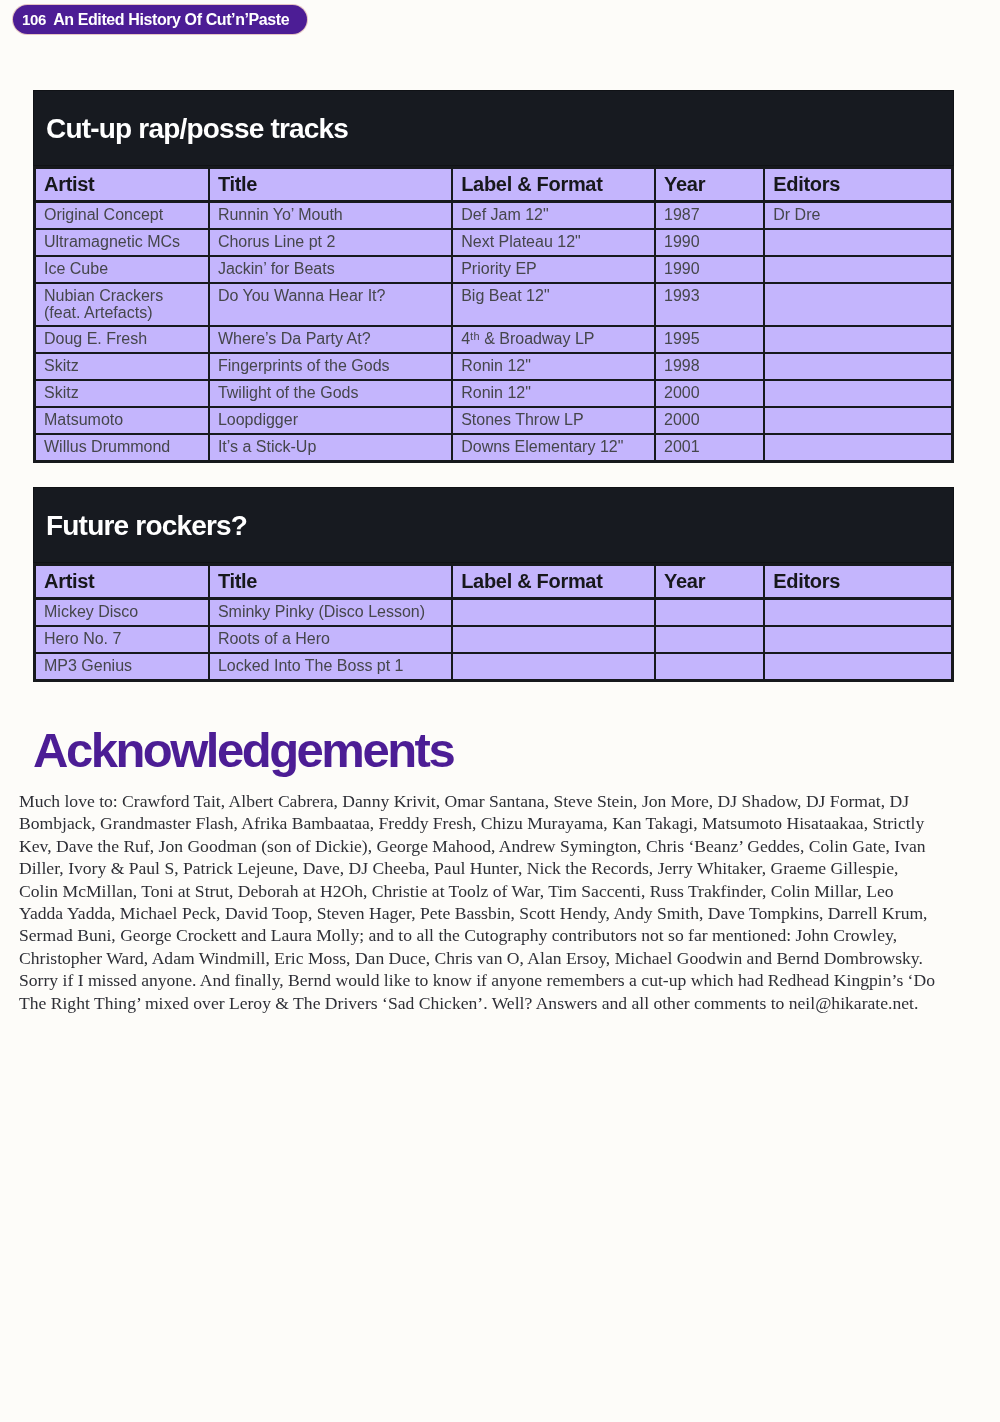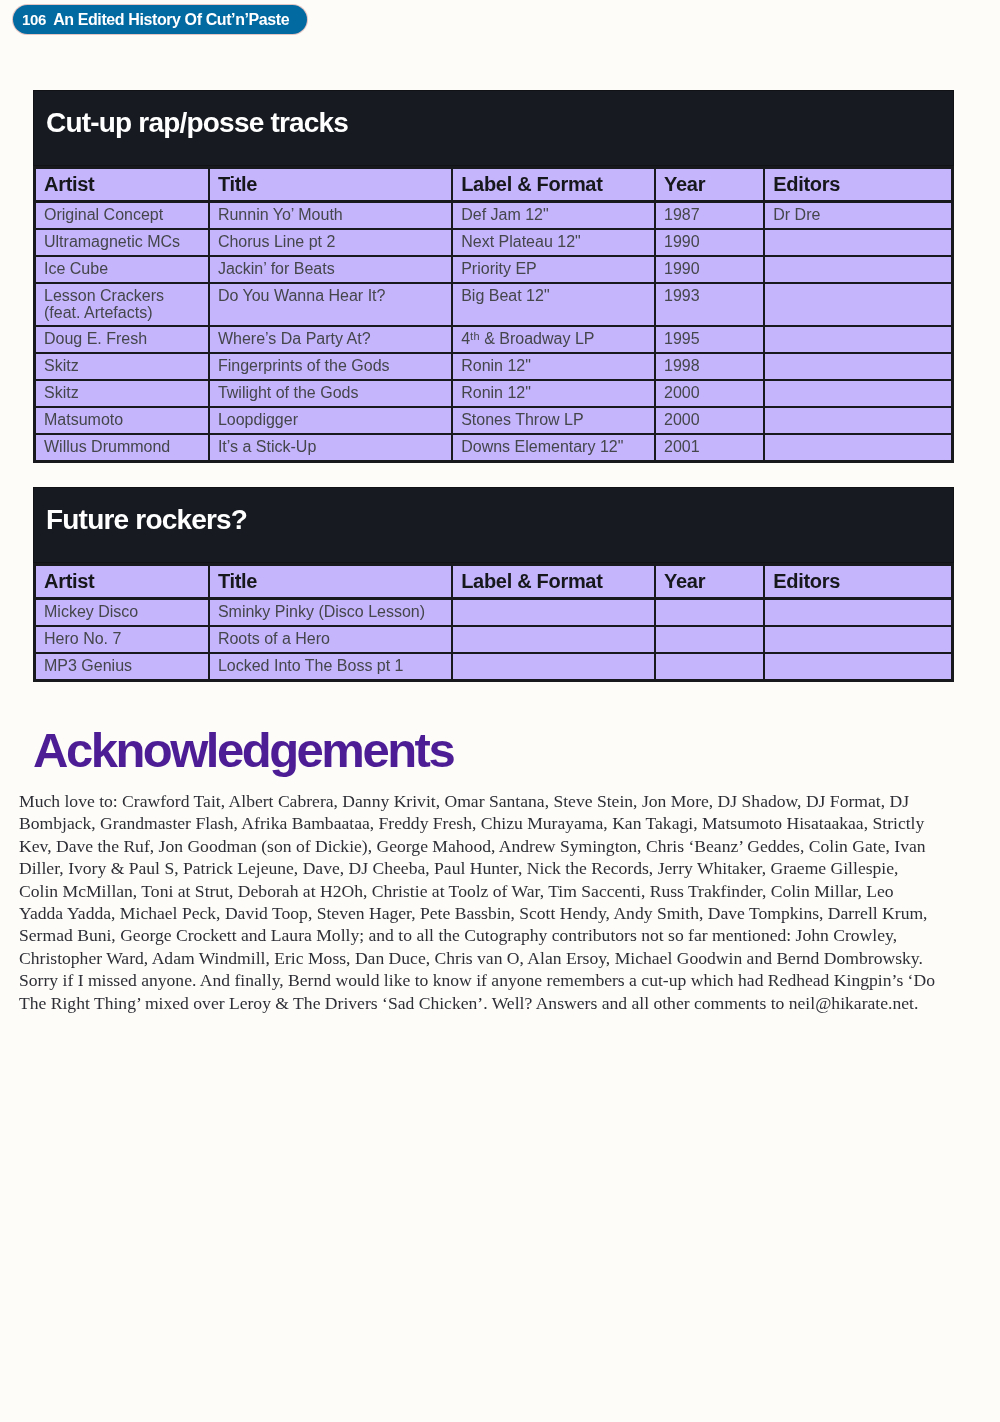--- a/index.html
+++ b/index.html
@@ -6,36 +6,36 @@
   .page{
     position:relative;
     width:1000px;height:1422px;
     background:#fdfcf9;
     font-family:"Liberation Sans","DejaVu Sans",sans-serif;
     overflow:hidden;
   }
   
   .badge{
     position:absolute;left:13px;top:5px;height:29px;
-    background:#0369a1;border-radius:15px;
+    background:#4c1d95;border-radius:15px;
     display:flex;align-items:center;gap:7px;
     padding:0 18px 0 9px;color:#ffffff;
     box-shadow:0 0 0 1px rgba(160,30,30,.25);
   }
   .badge-num{font-size:15px;font-weight:600;letter-spacing:-0.3px;}
   .badge-title{font-size:16px;font-weight:800;letter-spacing:-0.4px;}
 
   
   .table-block{position:absolute;left:33px;width:921px;}
   .block-titlebar{
     background:#171a20;height:76px;color:#fff;
     border:1px solid #101216;box-sizing:border-box;
   }
   .block-titlebar h2{
-    margin:0;padding:16px 0 0 12px;
+    margin:0;padding:22px 0 0 12px;
     font-size:28px;font-weight:800;letter-spacing:-0.8px;color:#fff;
   }
   table.data{
     width:100%;border-collapse:collapse;table-layout:fixed;
     background:#c4b5fd;
   }
   table.data th, table.data td{
     border:2px solid #17191d;
     padding:3px 4px 4px 8px;
     text-align:left;vertical-align:top;
@@ -113,21 +113,21 @@
           <td></td>
         </tr>
         <tr>
           <td>Ice Cube</td>
           <td>Jackin’ for Beats</td>
           <td>Priority EP</td>
           <td>1990</td>
           <td></td>
         </tr>
         <tr>
-          <td>Lesson Crackers (feat. Artefacts)</td>
+          <td>Nubian Crackers (feat. Artefacts)</td>
           <td>Do You Wanna Hear It?</td>
           <td>Big Beat 12"</td>
           <td>1993</td>
           <td></td>
         </tr>
         <tr>
           <td>Doug E. Fresh</td>
           <td>Where’s Da Party At?</td>
           <td>4ᵗʰ &amp; Broadway LP</td>
           <td>1995</td>

